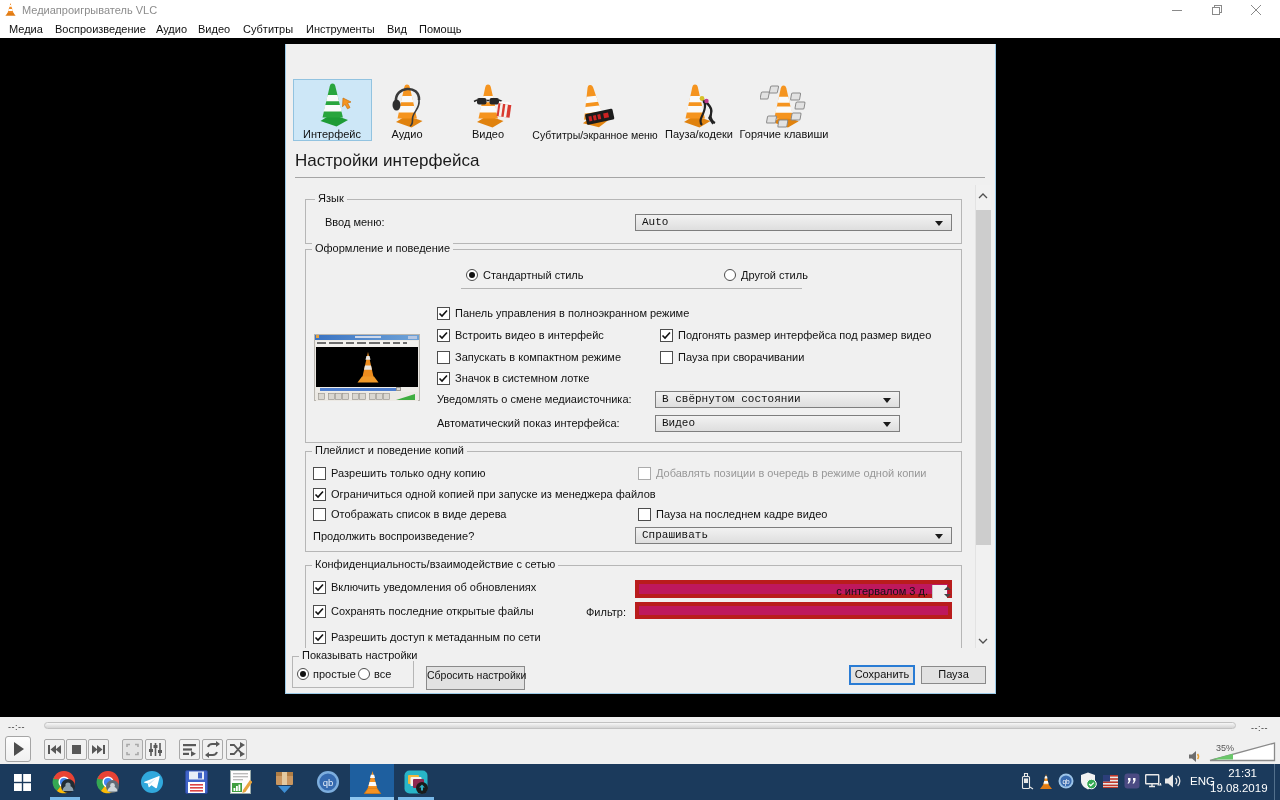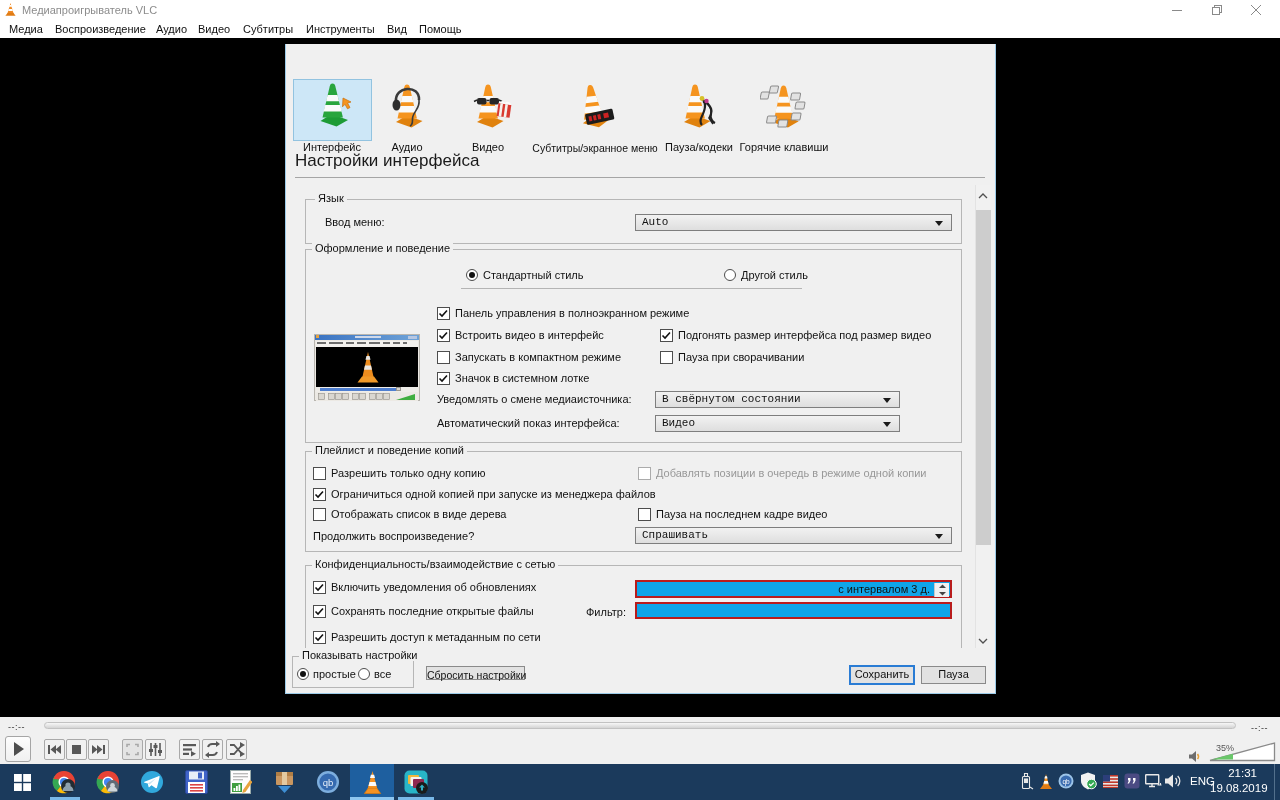--- a/index.html
+++ b/index.html
@@ -11,22 +11,22 @@
 .gb { position:absolute; border:1px solid #b6b6b6; }
 .gl { position:absolute; background:#f0f0f0; padding:0 3px; font-size:11px; color:#111; white-space:nowrap; }
 .cb { position:absolute; width:13px; height:13px; background:#fff; border:1px solid #4d4d4d; }
 .cb.dis { border-color:#ababab; }
 .combo { position:absolute; height:17px; background:linear-gradient(#f2f2f2,#dedede); border:1px solid #7e7e7e; font-size:11px; color:#111; padding:1px 0 0 6px; white-space:nowrap;font-family:Liberation Mono, monospace; }
 .combo:after { content:""; position:absolute; right:8px; top:6px; width:0; height:0;
   border-left:4.5px solid transparent; border-right:4.5px solid transparent; border-top:5px solid #1a1a1a; }
 .radio { position:absolute; width:12px; height:12px; border:1px solid #4d4d4d; border-radius:50%; background:#fff; }
 .radio.on:after { content:""; position:absolute; left:2px; top:2px; width:6px; height:6px; border-radius:50%; background:#111; }
 .btn { position:absolute; background:#e2e2e2; border:1px solid #8a8a8a; font-size:11px; white-space:nowrap; color:#111; text-align:center; }
-.input { position:absolute; background:#0ea5e9; border:2px solid #b91c1c; }
-.lblc { position:absolute; font-size:11px; color:#111; white-space:nowrap; transform:translateX(-50%);margin-top:13px; }
+.input { position:absolute; background:#be185d; border:4px solid #b91c1c;text-align:center; }
+.lblc { position:absolute; font-size:11px; color:#111; white-space:nowrap; transform:translateX(-50%); }
 .sbtn { position:absolute; width:21px; height:21px; background:#f1f1f1; border:1px solid #a9a9a9; border-radius:2px; }
 </style>
 </head>
 <body>
 <div id="screen">
 
   <div class="abs" style="left:0;top:0;width:1280px;height:20px;background:#fff">
     <svg class="abs" style="left:4px;top:2px" width="13" height="15" viewBox="0 0 14 16">
       <path d="M7 1 L10.5 13 H3.5 Z" fill="#f08a24"></path>
       <path d="M5.1 7.5 h3.8 l0.6 2.2 h-5 Z" fill="#fff"></path>
@@ -571,16 +571,16 @@
         <path d="M4 3 L8 7 L12 3" stroke="#505050" stroke-width="1.3" fill="none"></path>
       </svg>
   </div>
 
   <div class="gb" style="left:292px;top:656px;width:122px;height:32px"></div>
   <div class="gl" style="left:299px;top:649px">Показывать настройки</div>
   <div class="radio on" style="left:297px;top:668px"></div>
   <div class="txt" style="left:313px;top:668px">простые</div>
   <div class="radio" style="left:358px;top:668px"></div>
   <div class="txt" style="left:374px;top:668px">все</div>
-  <div class="btn" style="left:426px;top:666px;width:99px;height:14px;padding-top:2px;font-size:10.5px">Сбросить настройки</div>
+  <div class="btn" style="left:426px;top:666px;width:99px;height:24px;padding-top:2px;font-size:10.5px">Сбросить настройки</div>
   <div class="btn" style="left:849px;top:665px;width:66px;height:20px;border:2px solid #2a7cd4;padding-top:1px">Сохранить</div>
   <div class="btn" style="left:921px;top:666px;width:65px;height:18px;padding-top:1px">Пауза</div>
 </div>
 
 </body></html>

